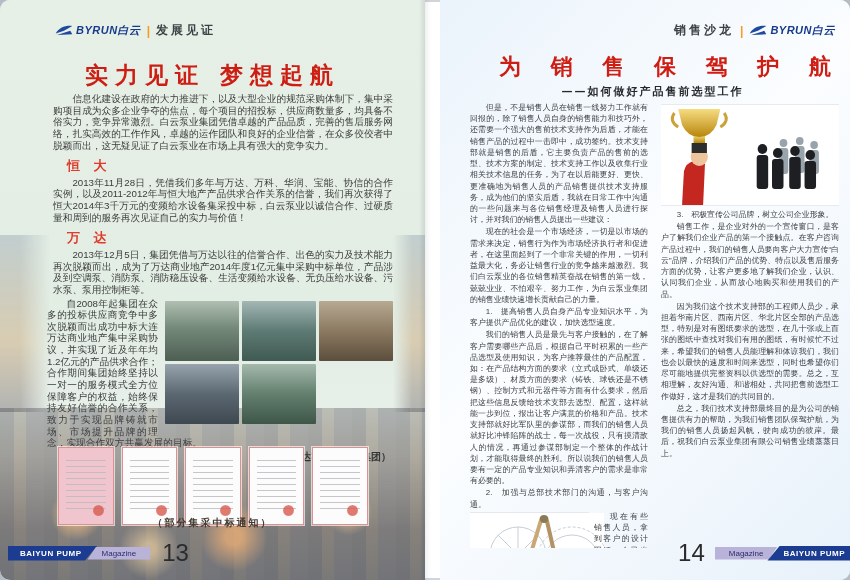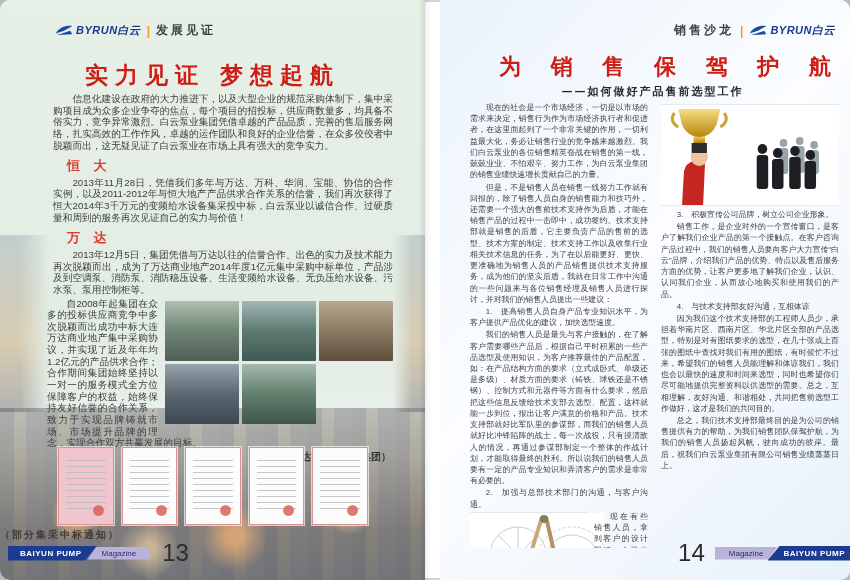--- a/index.html
+++ b/index.html
@@ -36,21 +36,21 @@
   .ph6{background:radial-gradient(circle at 50% 22%,rgba(200,60,50,.55) 0 9px,rgba(200,60,50,0) 10px),
               linear-gradient(180deg,#a6old 0%,#a59584 0%,#6d5c4b 55%,#4a3c30 100%);}
   .photo-caption{clear:both;text-align:right;font-weight:bold;font-size:10px;color:#333;padding:2px 2px 0 0;}
   .docs{position:absolute;left:58px;top:447px;width:310px;display:flex;gap:8px;z-index:6;}
   .doc{flex:1;height:76px;background:#fcfcfd;border:1px solid #df8f8f;position:relative;box-shadow:0 0 0 1px rgba(255,255,255,.65);}
   .doc::before{content:"";position:absolute;left:7px;right:7px;top:12px;bottom:10px;
                background:repeating-linear-gradient(180deg,#b9b9bd 0 1px,transparent 1px 6px);opacity:.8;}
   .doc::after{content:"";position:absolute;right:9px;bottom:8px;width:11px;height:11px;border-radius:50%;
               background:radial-gradient(circle,#d85a4e 0 60%,rgba(216,90,78,.25) 100%);opacity:.8;}
   .doc-pink{background:#f0c5ce;}
-  .docs-caption{position:absolute;left:0;right:0;top:528px;z-index:6;
+  .docs-caption{position:absolute;left:0;right:0;top:516px;text-align:center;z-index:6;
                 font-family:"DejaVu Serif",serif;font-size:10px;font-weight:bold;color:#433930;letter-spacing:2px;}
   .lp-footer{position:absolute;left:8px;top:541px;display:flex;align-items:center;z-index:10;}
   .brand-box{background:#1b3c90;color:#fff;font-size:8px;font-weight:bold;letter-spacing:.5px;
              padding:3px 16px 3px 12px;clip-path:polygon(0 0,100% 0,86% 100%,0 100%);}
   .mag-box{background:#b9b3d9;color:#2c2c6e;font-size:8px;padding:2px 14px;margin-left:-10px;
            clip-path:polygon(14% 0,100% 0,100% 100%,0 100%);}
   .pg-num{font-size:24px;color:#2b2b2b;margin-left:12px;line-height:1;}
   .lp-city{position:absolute;left:0;right:0;bottom:0;height:172px;z-index:1;opacity:.6;
     background:
       radial-gradient(circle at 18% 62%,rgba(255,160,60,.8) 0 6px,rgba(255,160,60,0) 26px),
@@ -152,22 +152,22 @@
         </svg>
         <span class="logo-text">BYRUN白云</span>
       </span>
     </div>
 
     <h1 class="rp-title">为 销 售 保 驾 护 航</h1>
     <div class="rp-subtitle">——如何做好产品售前选型工作</div>
 
     <div class="cols">
       <div class="col">
+        <p>但是，不是销售人员在销售一线努力工作就有回报的，除了销售人员自身的销售能力和技巧外，还需要一个强大的售前技术支持作为后盾，才能在销售产品的过程中一击即中，成功签约。技术支持部就是销售的后盾，它主要负责产品的售前的选型、技术方案的制定、技术支持工作以及收集行业相关技术信息的任务，为了在以后能更好、更快、更准确地为销售人员的产品销售提供技术支持服务，成为他们的坚实后盾，我就在日常工作中沟通的一些问题来与各位销售经理及销售人员进行探讨，并对我们的销售人员提出一些建议：</p>
         <p>现在的社会是一个市场经济，一切是以市场的需求来决定，销售行为作为市场经济执行者和促进者，在这里面起到了一个非常关键的作用，一切利益最大化，务必让销售行业的竞争越来越激烈。我们白云泵业的各位销售精英奋战在销售的第一线，兢兢业业、不怕艰辛、努力工作，为白云泵业集团的销售业绩快速增长贡献自己的力量。</p>
-        <p>但是，不是销售人员在销售一线努力工作就有回报的，除了销售人员自身的销售能力和技巧外，还需要一个强大的售前技术支持作为后盾，才能在销售产品的过程中一击即中，成功签约。技术支持部就是销售的后盾，它主要负责产品的售前的选型、技术方案的制定、技术支持工作以及收集行业相关技术信息的任务，为了在以后能更好、更快、更准确地为销售人员的产品销售提供技术支持服务，成为他们的坚实后盾，我就在日常工作中沟通的一些问题来与各位销售经理及销售人员进行探讨，并对我们的销售人员提出一些建议：</p>
         <p>1.　提高销售人员自身产品专业知识水平，为客户提供产品优化的建议，加快选型速度。</p>
         <p>我们的销售人员是最先与客户接触的，在了解客户需要哪些产品后，根据自己平时积累的一些产品选型及使用知识，为客户推荐最佳的产品配置，如：在产品结构方面的要求（立式或卧式、单级还是多级）、材质方面的要求（铸铁、球铁还是不锈钢）、控制方式和元器件等方面有什么要求，然后把这些信息反馈给技术支部去选型、配置，这样就能一步到位，报出让客户满意的价格和产品。技术支持部就好比军队里的参谋部，而我们的销售人员就好比冲锋陷阵的战士，每一次战役，只有摸清敌人的情况，再通过参谋部制定一个整体的作战计划，才能取得最终的胜利。所以说我们的销售人员要有一定的产品专业知识和弄清客户的需求是非常有必要的。</p>
         <p>2.　加强与总部技术部门的沟通，与客户沟通。</p>
         <div style="text-indent:2em;">
           <span class="compass">
             <svg width="118" height="86" viewBox="0 0 118 86">
               <rect width="118" height="86" fill="#ffffff"></rect>
               <g stroke="#c6cfd7" stroke-width="1" fill="none">
                 <circle cx="32" cy="42" r="28"></circle>
                 <line x1="32" y1="42" x2="60" y2="42"></line>
@@ -227,21 +227,20 @@
               <rect x="32" y="38" width="16" height="10" fill="#2d2d2d"></rect>
               <rect x="34" y="30" width="12" height="8" fill="url(#gold)"></rect>
               <path d="M18 4 L62 4 L58 20 Q52 32 40 32 Q28 32 22 20 Z" fill="url(#gold)"></path>
               <path d="M14 8 Q8 16 18 22" stroke="#caa23a" stroke-width="3" fill="none"></path>
               <path d="M66 8 Q72 16 62 22" stroke="#caa23a" stroke-width="3" fill="none"></path>
             </g>
           </svg>
         </div>
         <p>3.　积极宣传公司品牌，树立公司企业形象。</p>
         <p>销售工作，是企业对外的一个宣传窗口，是客户了解我们企业产品的第一个接触点。在客户咨询产品过程中，我们的销售人员要向客户大力宣传“白云”品牌，介绍我们产品的优势、特点以及售后服务方面的优势，让客户更多地了解我们企业，认识、认同我们企业，从而放心地购买和使用我们的产品。</p>
-        <p>4.　与技术支持部友好沟通，互相体谅</p>
         <p>因为我们这个技术支持部的工程师人员少，承担着华南片区、西南片区、华北片区全部的产品选型，特别是对有图纸要求的选型，在几十张或上百张的图纸中查找对我们有用的图纸，有时候忙不过来，希望我们的销售人员能理解和体谅我们，我们也会以最快的速度和时间来选型，同时也希望你们尽可能地提供完整资料以供选型的需要。总之，互相理解，友好沟通、和谐相处，共同把售前选型工作做好，这才是我们的共同目的。</p>
         <p>总之，我们技术支持部最终目的是为公司的销售提供有力的帮助，为我们销售团队保驾护航，为我们的销售人员扬起风帆，驶向成功的彼岸。最后，祝我们白云泵业集团有限公司销售业绩蒸蒸日上。</p>
 
       </div>
     </div>
 
     <div class="rp-footer">
       <span class="pg-num">14</span>
       <span class="mag-box">Magazine</span>
       <span class="brand-box">BAIYUN PUMP</span>

